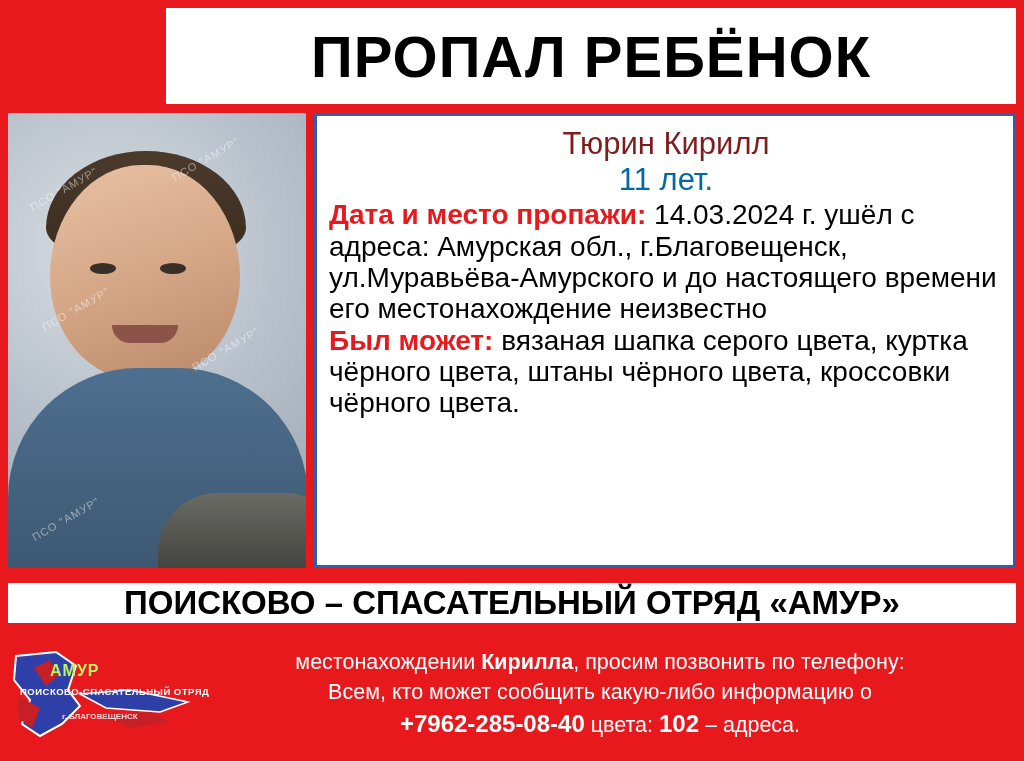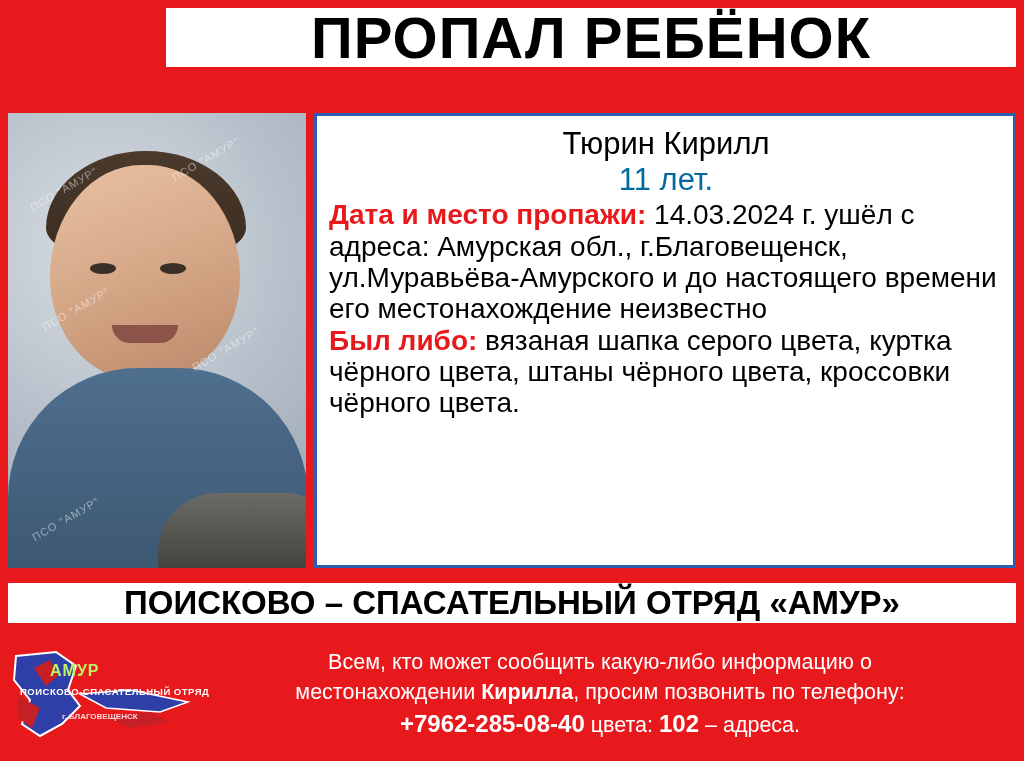--- a/index.html
+++ b/index.html
@@ -15,21 +15,21 @@
     font-family: "Liberation Sans", sans-serif;
     overflow: hidden;
   }
 
   
   .title-banner {
     position: absolute;
     left: 166px;
     top: 8px;
     width: 850px;
-    height: 59px;
+    height: 96px;
     background: #ffffff;
     display: flex;
     align-items: center;
     justify-content: center;
   }
   .title-banner .title-text {
     font-size: 58px;
     font-weight: bold;
     letter-spacing: 1px;
     color: #000000;
@@ -125,21 +125,21 @@
     width: 702px;
     height: 455px;
     background: #ffffff;
     border: 3px solid #2f5db0;
     box-sizing: border-box;
     padding: 10px 10px 6px 12px;
   }
   .info-box .name {
     text-align: center;
     font-size: 31px;
-    color: #000000;
+    color: #7f1d1d;
     line-height: 1.15;
   }
   .info-box .age {
     text-align: center;
     font-size: 31px;
     color: #0369a1;
     line-height: 1.15;
     margin-bottom: 2px;
   }
   .info-box p {
@@ -255,31 +255,31 @@
     <div class="wm" style="left:20px; top:400px;">ПСО "АМУР"</div>
   </div>
 
   <div class="info-box">
     <div class="name">Тюрин Кирилл</div>
     <div class="age">11 лет.</div>
 
     <p><span class="lbl">Дата и место пропажи:</span><span> 14.03.2024 г. ушёл с адреса: Амурская обл., г.Благовещенск, ул.Муравьёва-Амурского и до настоящего времени его местонахождение неизвестно</span></p>
 
 
-    <p><span class="lbl">Был либо:</span><span> вязаная шапка серого цвета, куртка чёрного цвета, штаны чёрного цвета, кроссовки чёрного цвета.</span></p>
+    <p><span class="lbl">Был может:</span><span> вязаная шапка серого цвета, куртка чёрного цвета, штаны чёрного цвета, кроссовки чёрного цвета.</span></p>
   </div>
 
   <div class="org-banner">
     <div class="org-text">ПОИСКОВО – СПАСАТЕЛЬНЫЙ ОТРЯД «АМУР»</div>
   </div>
 
   <div class="footer">
     <div class="footer-text">
+      <div><span>местонахождении </span><span class="strong">Кирилла</span><span>, просим позвонить по телефону:</span></div>
       <div>Всем, кто может сообщить какую-либо информацию о</div>
-      <div><span>местонахождении </span><span class="strong">Кирилла</span><span>, просим позвонить по телефону:</span></div>
       <div><span class="phone">+7962-285-08-40</span><span> цвета: </span><span class="phone">102</span><span> – адреса.</span></div>
     </div>
   </div>
 
   <div class="logo">
     <svg width="190" height="100" viewBox="0 0 190 100">
       <path d="M6 6 L46 2 L66 16 L58 40 L70 56 L52 74 L30 86 L12 74 L20 50 L4 30 Z" fill="#2f3fa8" stroke="#ffffff" stroke-width="2"></path>
       <path d="M24 18 L40 10 L48 26 L36 36 Z" fill="#c62026"></path>
       <path d="M8 46 L30 58 L22 78 L8 68 Z" fill="#c62026"></path>
       <path d="M70 44 L120 40 L178 52 L150 62 L96 58 Z" fill="#2f3fa8" stroke="#ffffff" stroke-width="1.5"></path>

